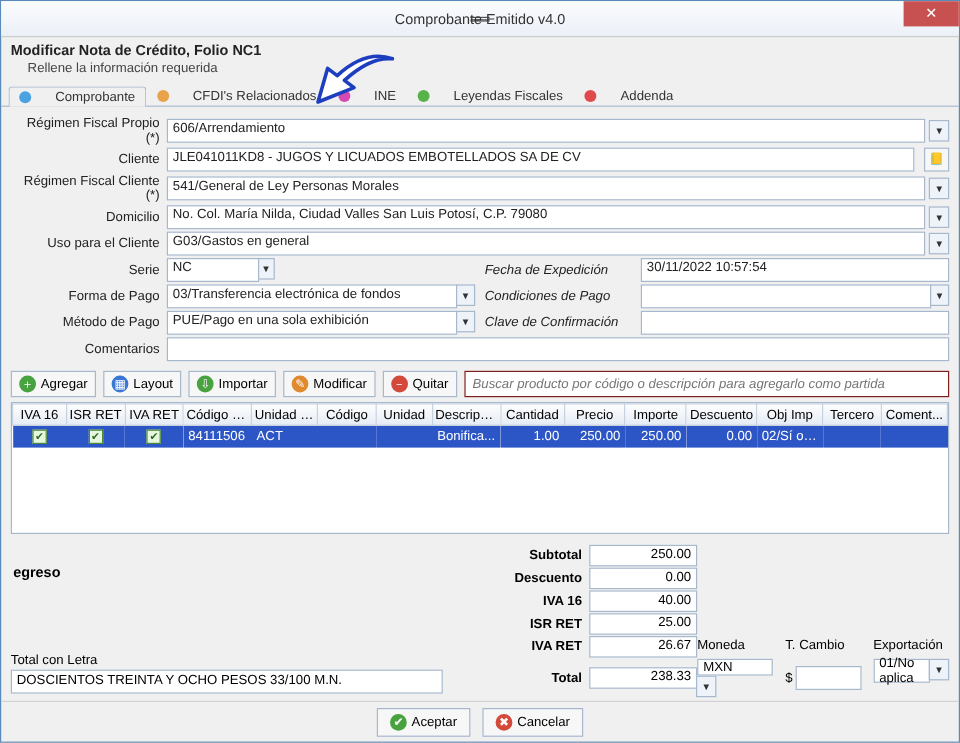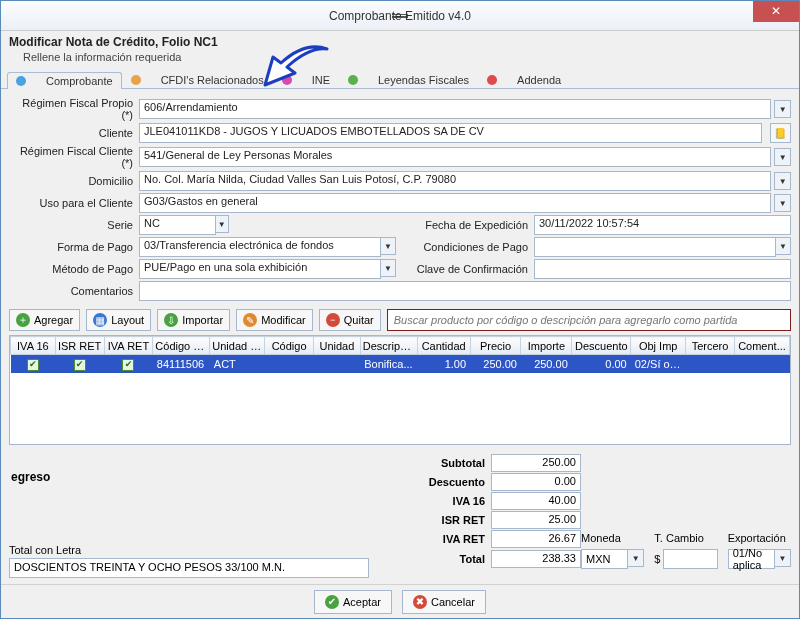--- a/index.html
+++ b/index.html
@@ -44,21 +44,21 @@
   }
   .dd { width:17px; height:18px; border:1px solid #a7b7cc; background:#eef3fa;
         display:flex; align-items:center; justify-content:center; font-size:8px; color:#333;
         margin-left:-1px; }
   .calbtn {
     width:22px; height:20px; border:1px solid #a7b7cc; background:#f7f7f7;
     display:flex; align-items:center; justify-content:center; margin-left:4px;
   }
   .half { display:flex; gap:8px; }
   .half > .pair { display:flex; align-items:center; flex:1; }
-  .pair .lab2 { width:130px; text-align:right; padding-right:6px; }
+  .pair .lab2 { width:130px; padding-right:6px;font-style:italic; }
 
   .toolbar { display:flex; align-items:center; gap:6px; padding:2px 8px; }
   .tbtn { height:22px; border:1px solid #a7b7cc; background:#f7f7f7;
           display:flex; align-items:center; gap:4px; padding:0 6px; font-size:11px; }
   .search { flex:1; height:22px; border:1px solid #7f1d1d; background:#fff;
             font-size:11px; font-style:italic; color:#888; padding:0 6px; }
 
   .grid-wrap { margin:2px 8px 4px 8px; border:1px solid #a7b7cc; background:#fff;
                height:110px; overflow:hidden; font-size:11px; }
   table.grid { width:100%; border-collapse:collapse; table-layout:fixed; }
@@ -362,21 +362,21 @@
           <div class="col">
             <span class="clab">Exportación</span>
           </div>
         </div>
       </div>
       <div class="frow">
         <div class="flab">Total</div>
         <div class="fval">238.33</div>
         <div style="width:210px" class="extras">
           <div class="col">
-            <div style="display:flex;">
+            <div style="display:flex;flex-direction:column;">
               <div class="mini" style="flex:1">MXN</div>
               <div class="dd">▼</div>
             </div>
           </div>
           <div class="col" style="flex-direction:row;align-items:center;gap:3px;">
             <span>$</span>
             <div class="mini" style="flex:1"></div>
           </div>
           <div class="col">
             <div style="display:flex;">

